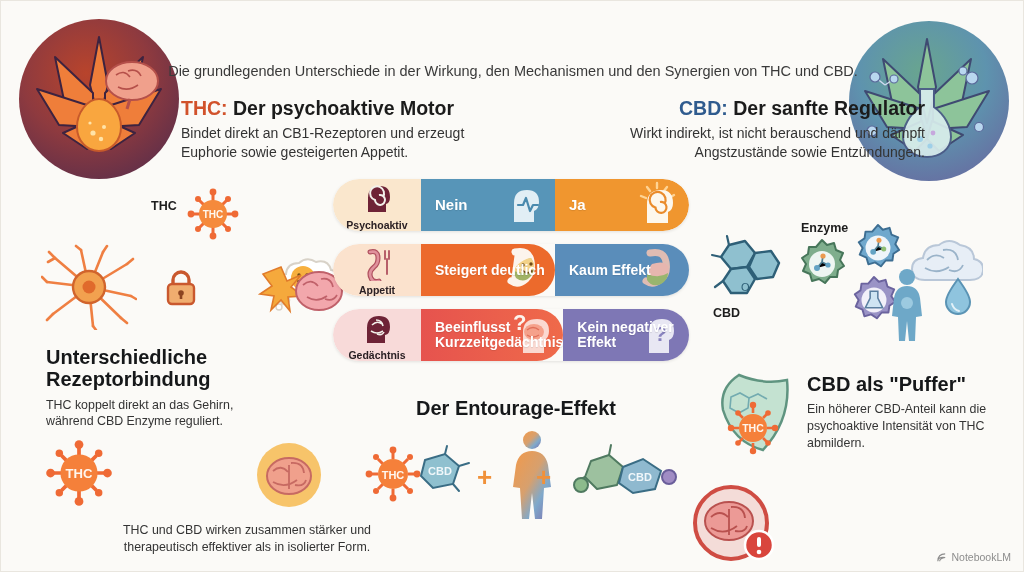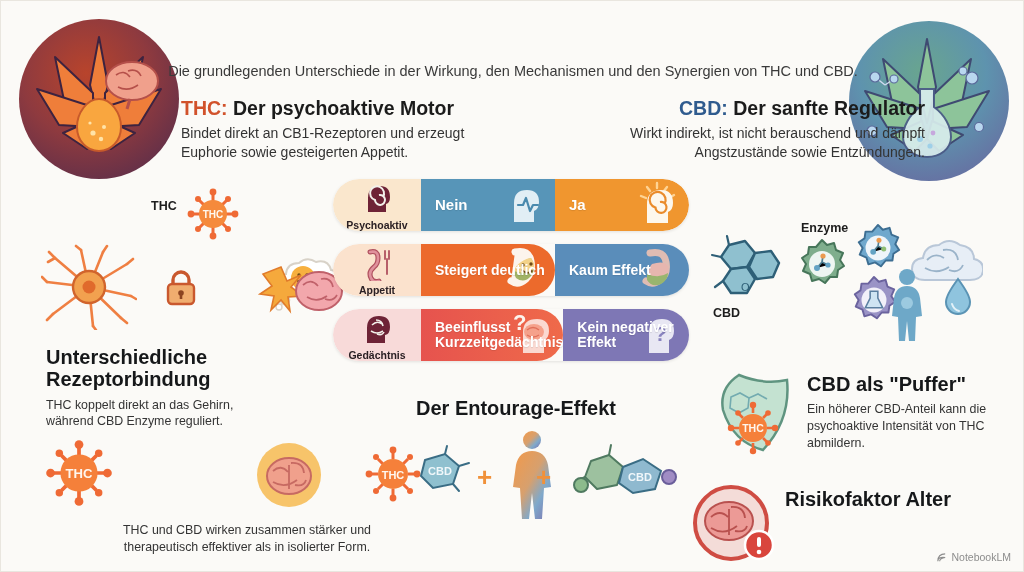--- a/index.html
+++ b/index.html
@@ -553,21 +553,20 @@
       <g fill="none" stroke="#b9514f" stroke-width="1.8">
         <path d="M22,34 q9,-8 17,0 M22,45 q13,8 26,-2 M42,24 q13,-1 14,11 M46,48 q10,2 12,-5 M40,26 v26"></path>
       </g>
       <circle cx="70" cy="62" r="14" fill="#d9453d" stroke="#fff" stroke-width="2.5"></circle>
       <rect x="68" y="54" width="4" height="10" rx="2" fill="#fff"></rect>
       <circle cx="70" cy="69" r="2.3" fill="#fff"></circle>
     </svg>
   </div>
 
   <div class="blk blk-risk">
-    <h3>Risikofaktor Alter</h3>
   </div>
 
   <div class="wm">
     <span>
       <svg width="11" height="11" viewBox="0 0 12 12">
         <path d="M10,2 q-8,0 -8,8 q0,-5 8,-4 q-6,1 -6,4" fill="none" stroke="#8d8d8d" stroke-width="1.2"></path>
       </svg>
     </span>
     <span>NotebookLM</span>
   </div>

